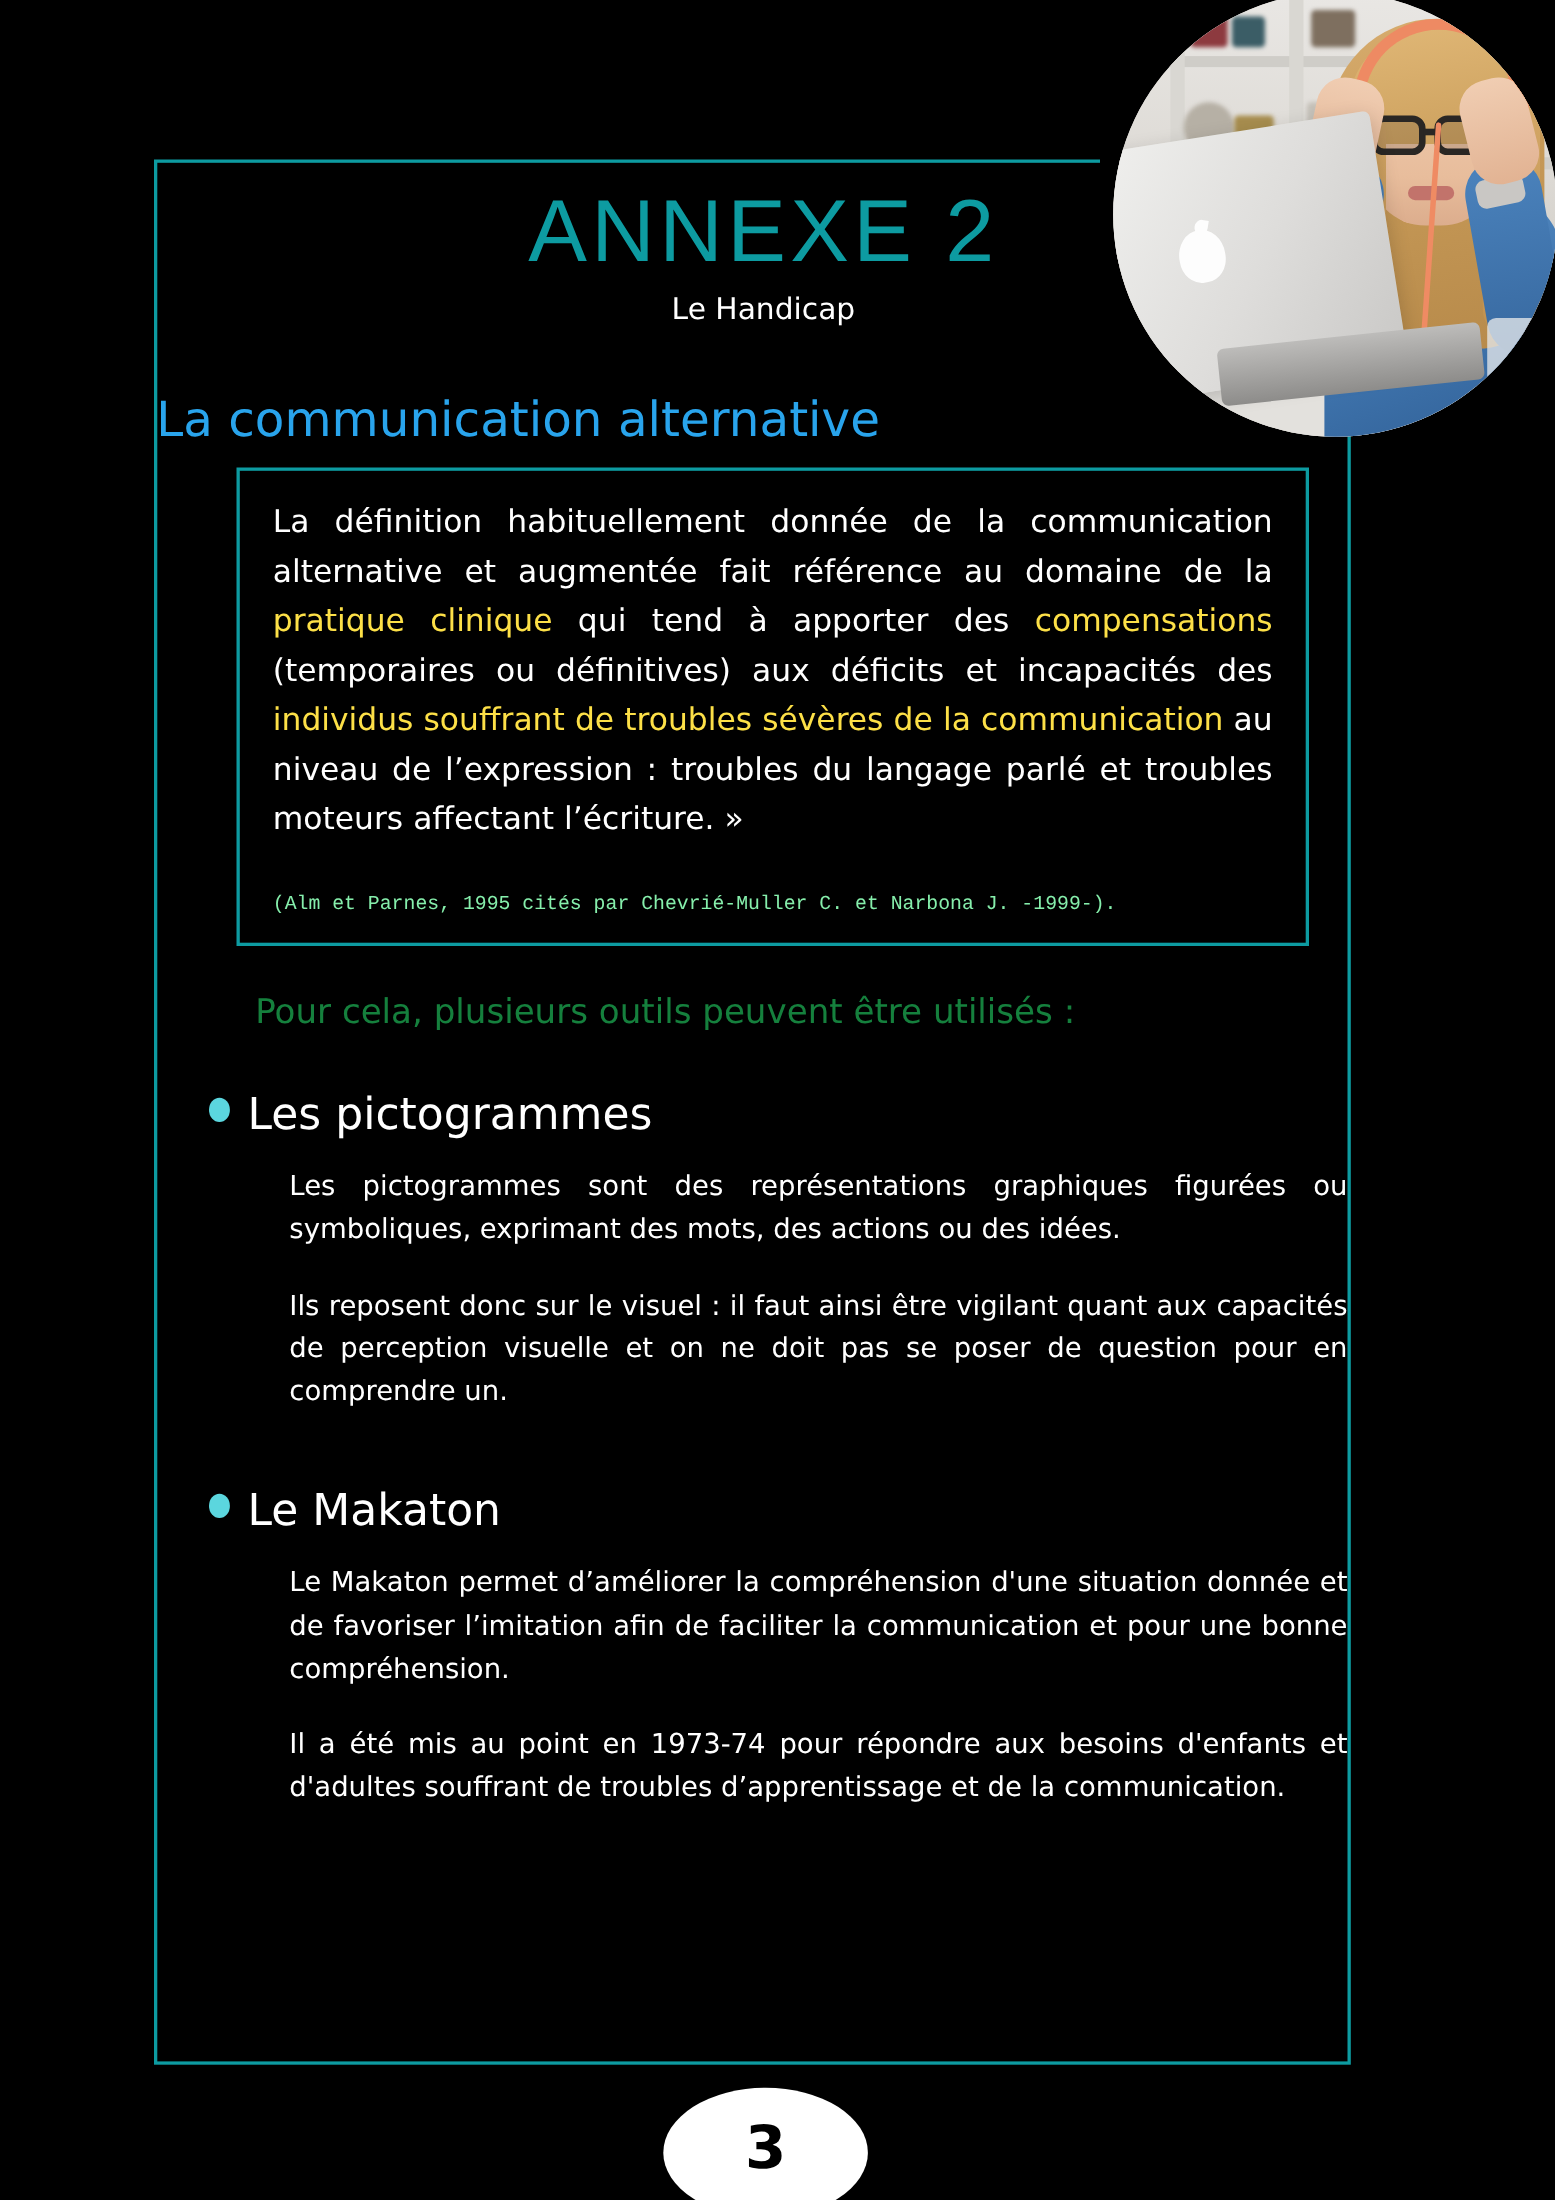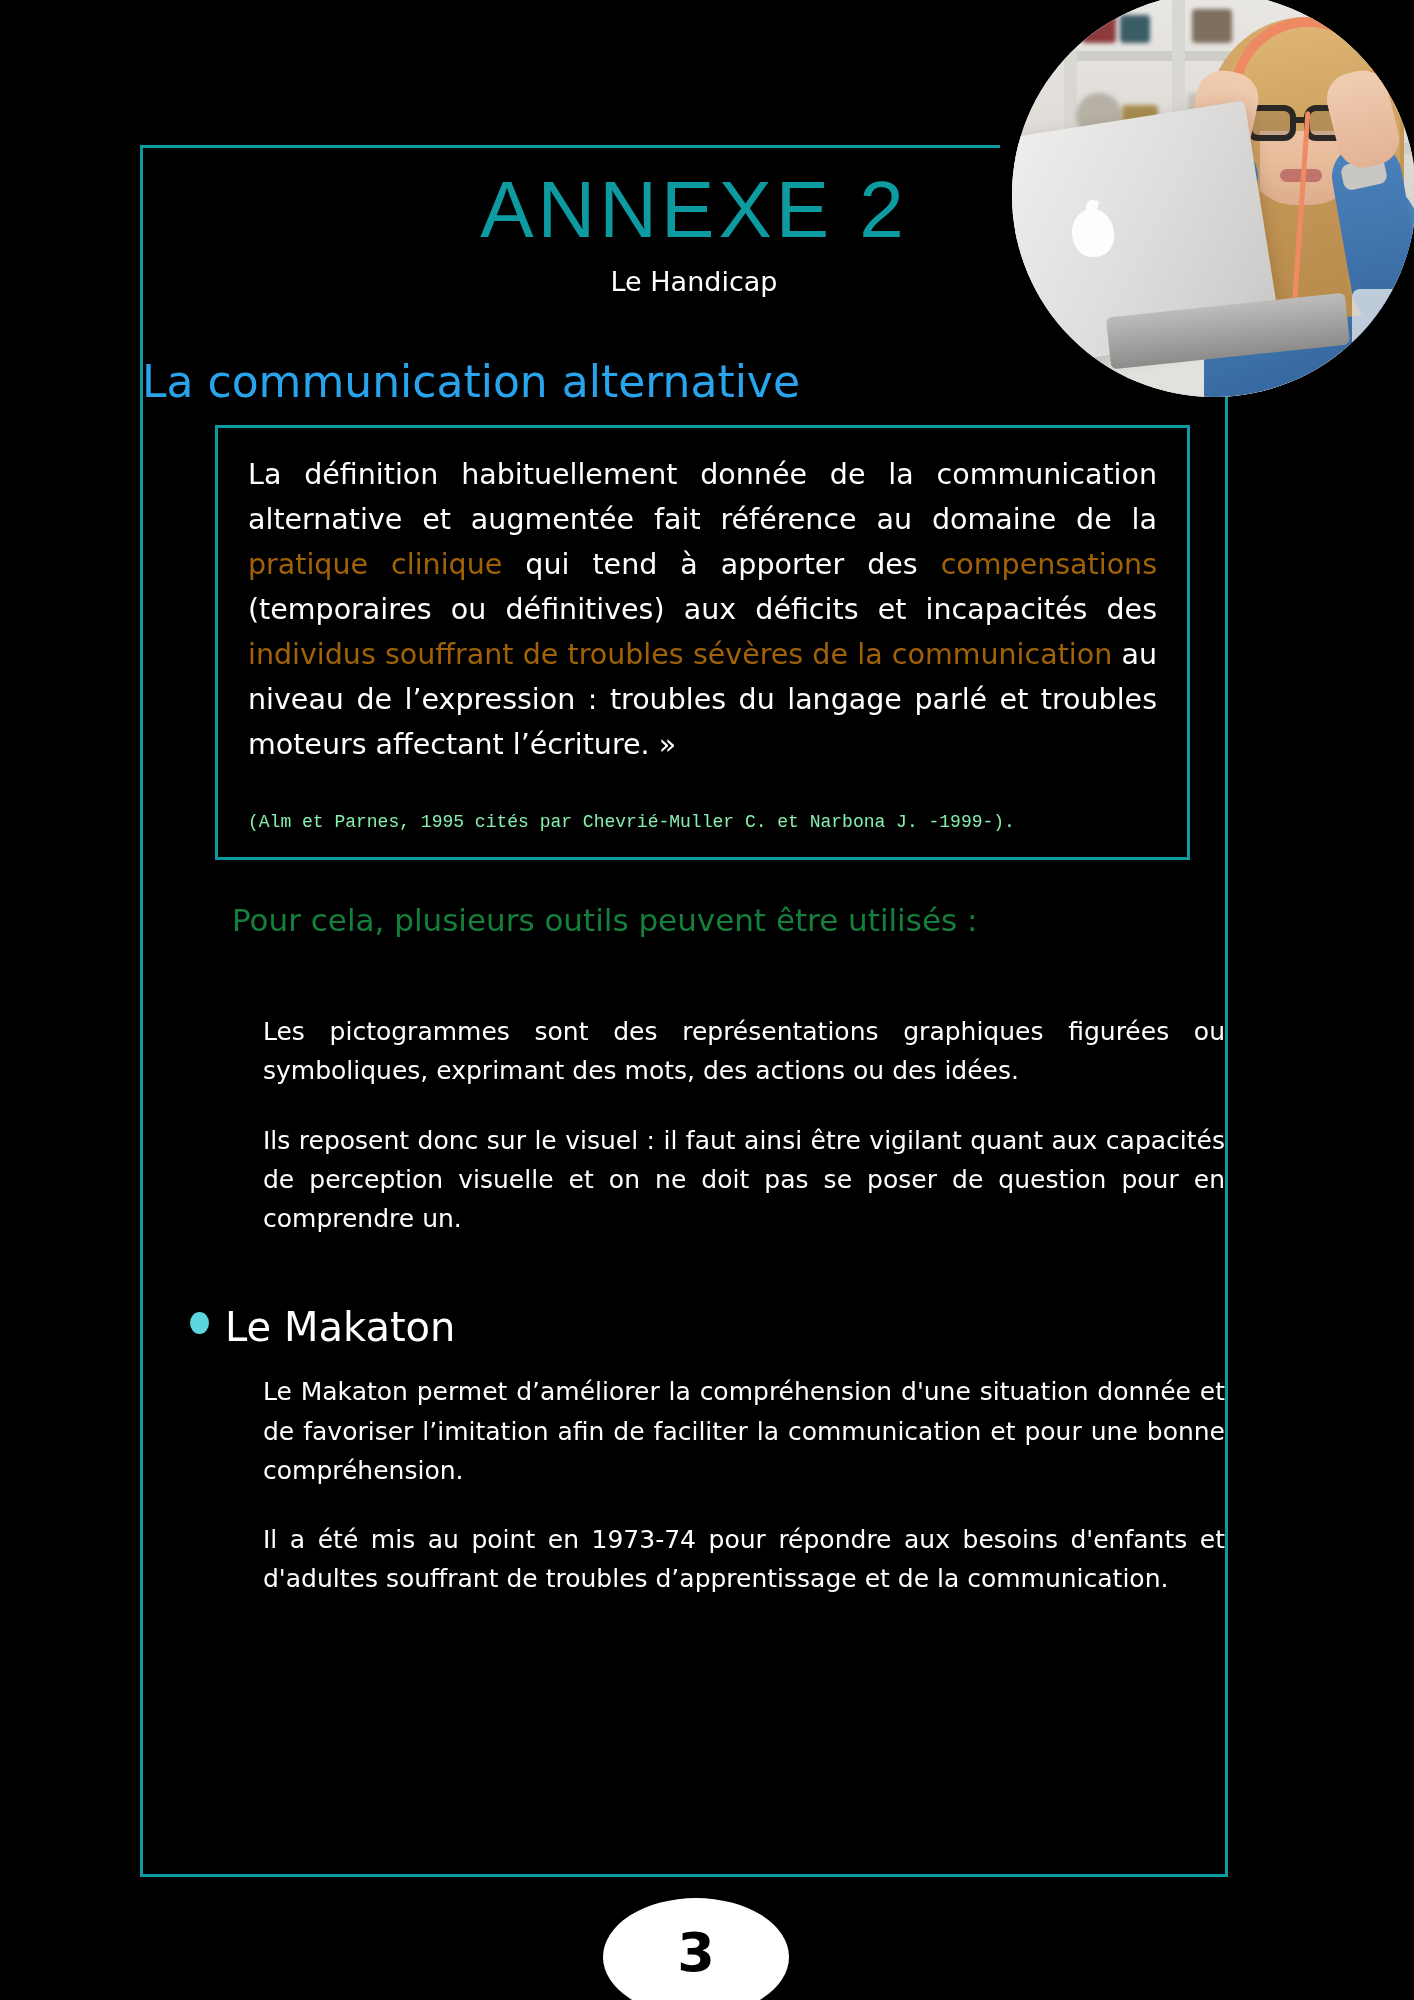--- a/index.html
+++ b/index.html
@@ -91,21 +91,21 @@
   .quote-text {
     font-family: "DejaVu Sans", sans-serif;
     font-size: 28.5px;
     line-height: 1.58;
     text-align: justify;
     text-justify: inter-word;
     color: #ffffff;
     margin: 0;
   }
   .quote-text .hl {
-    color: #a16207;
+    color: #fde047;
   }
   .citation {
     font-family: Liberation Mono, monospace;
     font-size: 18px;
     line-height: 1.3;
     color: #86efac;
     margin: 0;
     padding-top: 44px;
   }
 
@@ -429,20 +429,24 @@
 <div class="quote-box">
   <p class="quote-text"><span>La définition habituellement donnée de la communication alternative et augmentée fait référence au domaine de la </span><span class="hl">pratique clinique</span><span> qui tend à apporter des </span><span class="hl">compensations</span><span> (temporaires ou définitives) aux déficits et incapacités des </span><span class="hl">individus souffrant de troubles sévères de la communication</span><span> au niveau de l’expression : troubles du langage parlé et troubles moteurs affectant l’écriture. »</span></p>
   <p class="citation">(Alm et Parnes, 1995 cités par Chevrié-Muller C. et Narbona J. -1999-).</p>
 </div>
 
 <div class="intro-line">Pour cela, plusieurs outils peuvent être utilisés :</div>
 
 <div class="bullets">
 
   <div class="bullet-section">
+    <div class="bullet-head">
+      <span class="bullet-dot"></span>
+      <span class="bullet-title">Les pictogrammes</span>
+    </div>
     <div class="bullet-body">
       <p class="body-para">Les pictogrammes sont des représentations graphiques figurées ou symboliques, exprimant des mots, des actions ou des idées.</p>
       <p class="body-para">Ils reposent donc sur le visuel : il faut ainsi être vigilant quant aux capacités de perception visuelle et on ne doit pas se poser de question pour en comprendre un.</p>
     </div>
   </div>
 
   <div class="gap-between-sections"></div>
 
   <div class="bullet-section">
     <div class="bullet-head">

